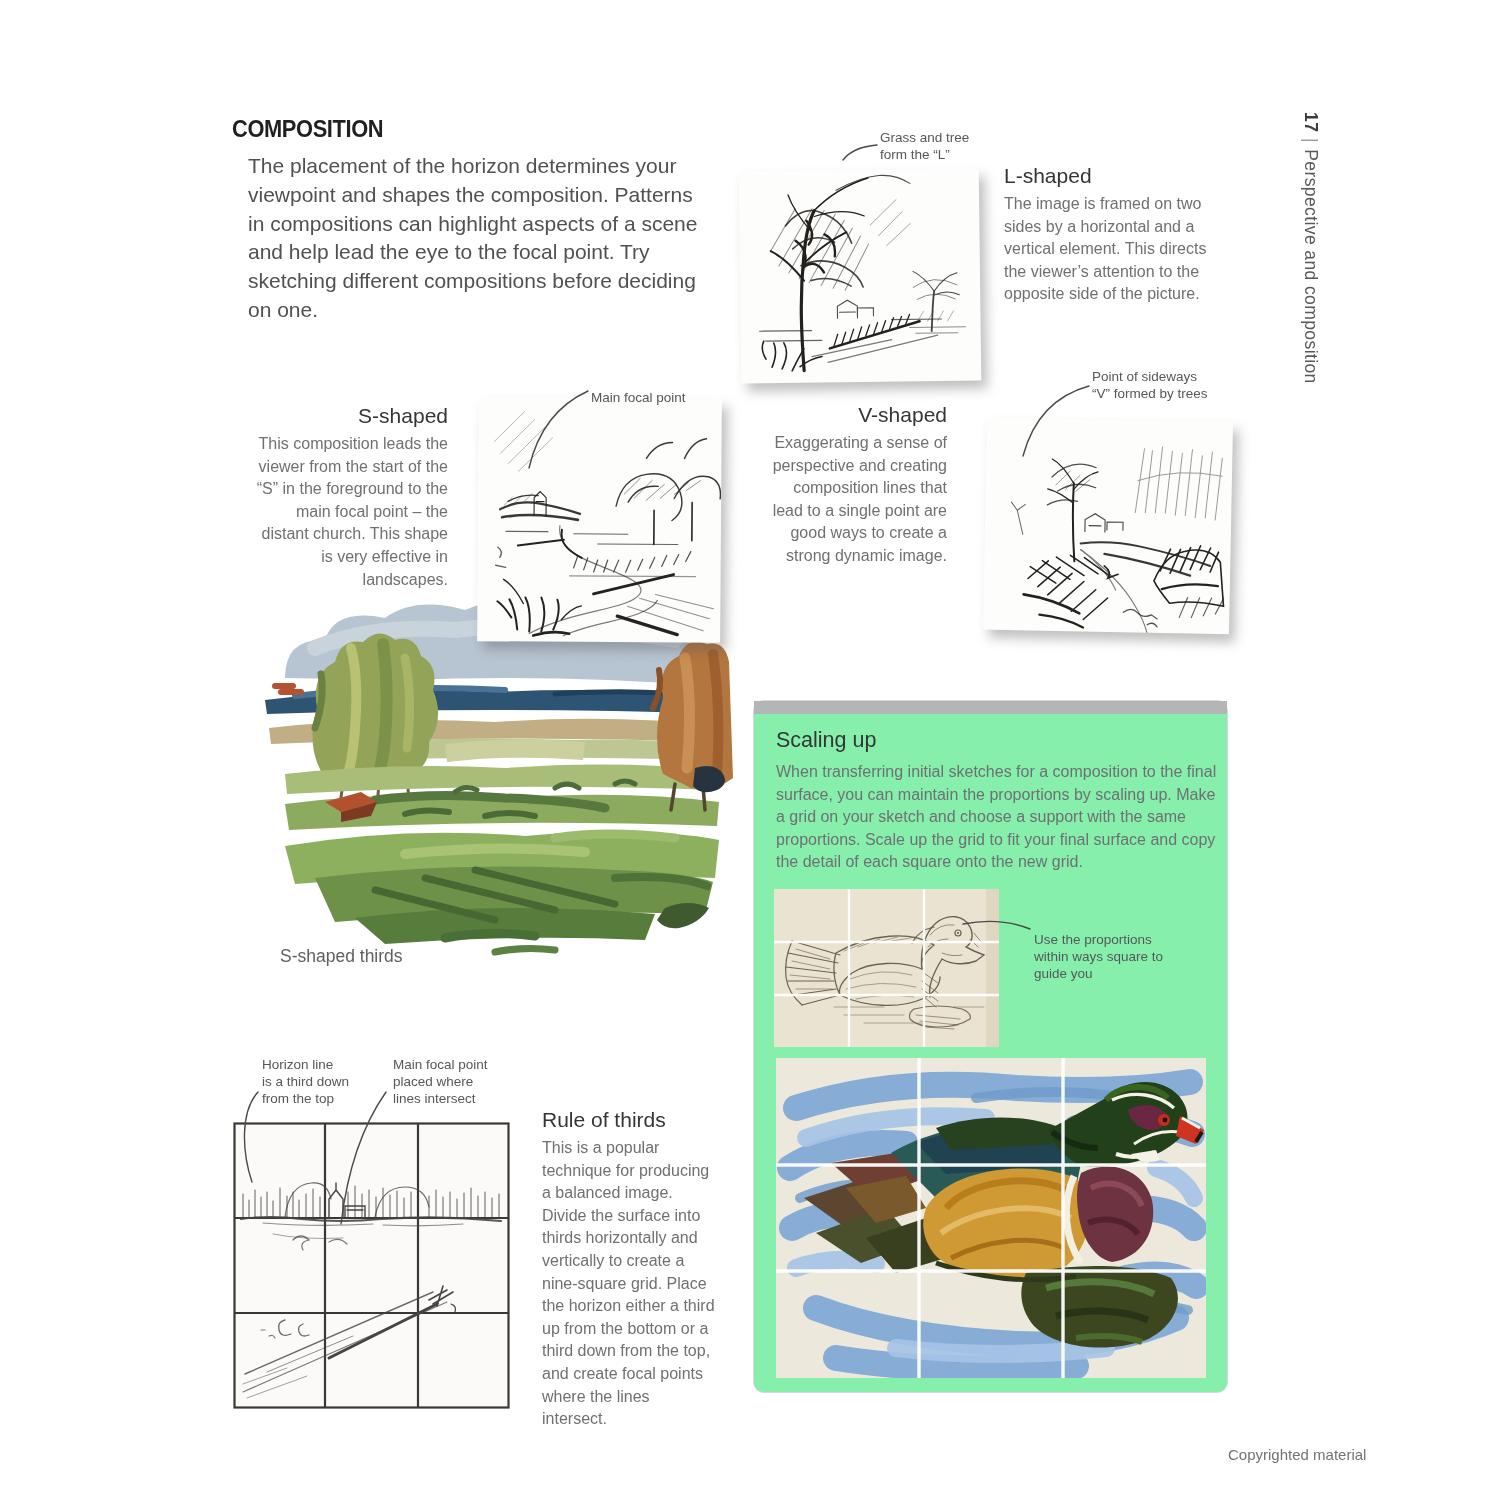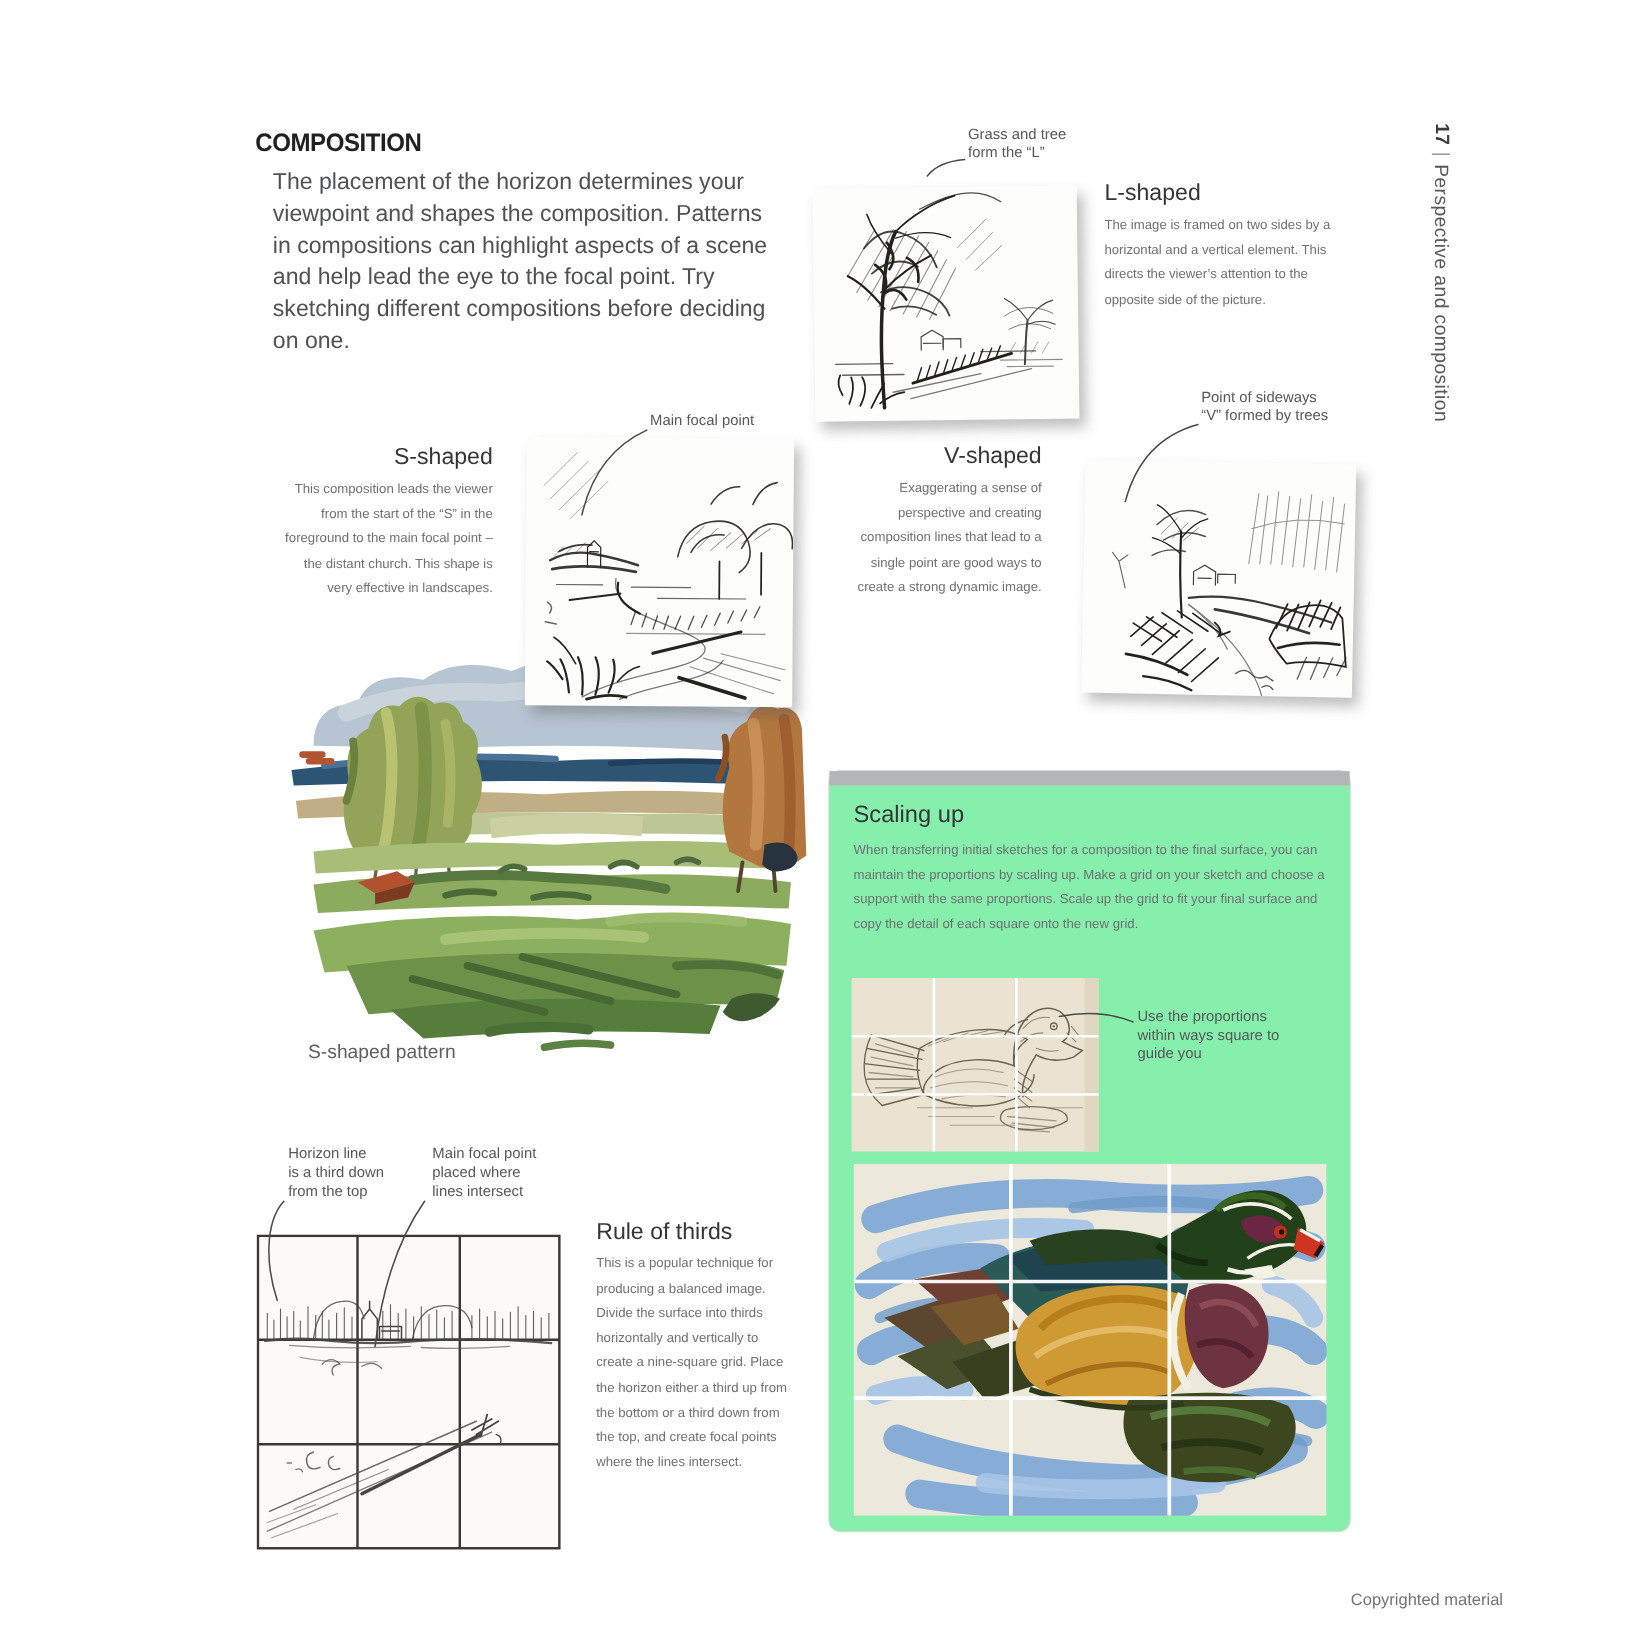--- a/index.html
+++ b/index.html
@@ -3,23 +3,23 @@
 <meta charset="utf-8">
 <style>
   html,body{margin:0;padding:0;background:#ffffff;}
   #page{position:relative;width:1500px;height:1500px;background:#ffffff;overflow:hidden;
         font-family:"Liberation Sans","DejaVu Sans",sans-serif;}
   .abs{position:absolute;}
   
   .h-main{font-size:23px;font-weight:700;color:#1f2022;letter-spacing:-.4px;transform:scaleX(.95);transform-origin:left;}
   .p-intro{font-size:21px;line-height:28.8px;color:#4f5153;}
   .h-sec{font-size:21px;color:#333537;margin:0 0 5px 0;}
-  .p-sec{font-size:12px;line-height:22.6px;color:#6e7073;}
+  .p-sec{font-size:16px;line-height:22.6px;color:#6e7073;}
   .align-r{text-align:right;}
-  .annot{font-size:13.5px;line-height:17px;color:#56575a;white-space:pre-line;}
+  .annot{font-size:13.5px;line-height:17px;color:#56575a;white-space:pre-line;margin-top:16px;}
   .caption{font-size:17.5px;color:#5e5f62;}
   .paper{background:#fdfdfc;box-shadow:6px 8px 12px rgba(90,90,90,.38);}
   .z1{z-index:1}.z2{z-index:2}.z3{z-index:3}.z5{z-index:5}.z6{z-index:6}
   #leaders{pointer-events:none;}
   .box{background:#86efac;border:1.5px solid #d7d8d9;border-radius:11px;}
   .box-bar{position:absolute;top:0;left:0;right:0;height:13px;background:#b3b5b7;}
   .sidebar{writing-mode:vertical-rl;font-size:17.5px;color:#58595b;letter-spacing:.4px;}
   .sidebar b{color:#3a3b3d;font-weight:700;}
   .sidebar .div{color:#9a9b9d;margin:6px 0;}
   .footer{font-size:15px;color:#737373;}
@@ -277,21 +277,21 @@
         <path d="M170,300 L300,332 M220,292 L360,326 M120,312 L240,342" stroke="#476833" stroke-width="7"></path>
         <path d="M300,260 Q350,252 420,260" stroke="#9dbb6c" stroke-width="9"></path>
         <path d="M360,300 Q420,296 452,308" stroke="#4e7238" stroke-width="8"></path>
         <path d="M410,330 q24,-10 44,0 q-10,16 -30,20 q-14,2 -22,-8 Z" fill="#3f5a2e"></path>
         <path d="M190,360 q40,-8 90,-2" stroke="#4a6f36" stroke-width="9"></path>
         <path d="M240,374 q30,-6 60,-2" stroke="#5b8143" stroke-width="7"></path>
         <path d="M200,214 q10,-8 22,-2 M300,210 q12,-8 24,0 M360,206 q10,-6 20,0" stroke="#4e6b3c" stroke-width="5"></path>
       </g>
     </svg>
   </div>
-  <div class="abs caption z6" style="left:280px;top:946px;">S-shaped pattern</div>
+  <div class="abs caption z6" style="left:280px;top:946px;">S-shaped thirds</div>
 
   <div class="abs box z2" style="left:753px;top:700px;width:473px;height:691px;">
     <div class="box-bar"></div>
     <div class="abs h-sec" style="left:22px;top:27px;font-size:21.5px;">Scaling up</div>
     <div class="abs p-sec" style="left:22px;top:60px;width:445px;">When transferring initial sketches for a composition to the final surface, you can maintain the proportions by scaling up. Make a grid on your sketch and choose a support with the same proportions. Scale up the grid to fit your final surface and copy the detail of each square onto the new grid.</div>
 
     <div class="abs" style="left:20px;top:188px;">
       <svg viewBox="0 0 225 158" width="225" height="158">
         <rect width="225" height="158" fill="#ebe3d2"></rect>
         <rect x="212" width="13" height="158" fill="#e0d7c2"></rect>

